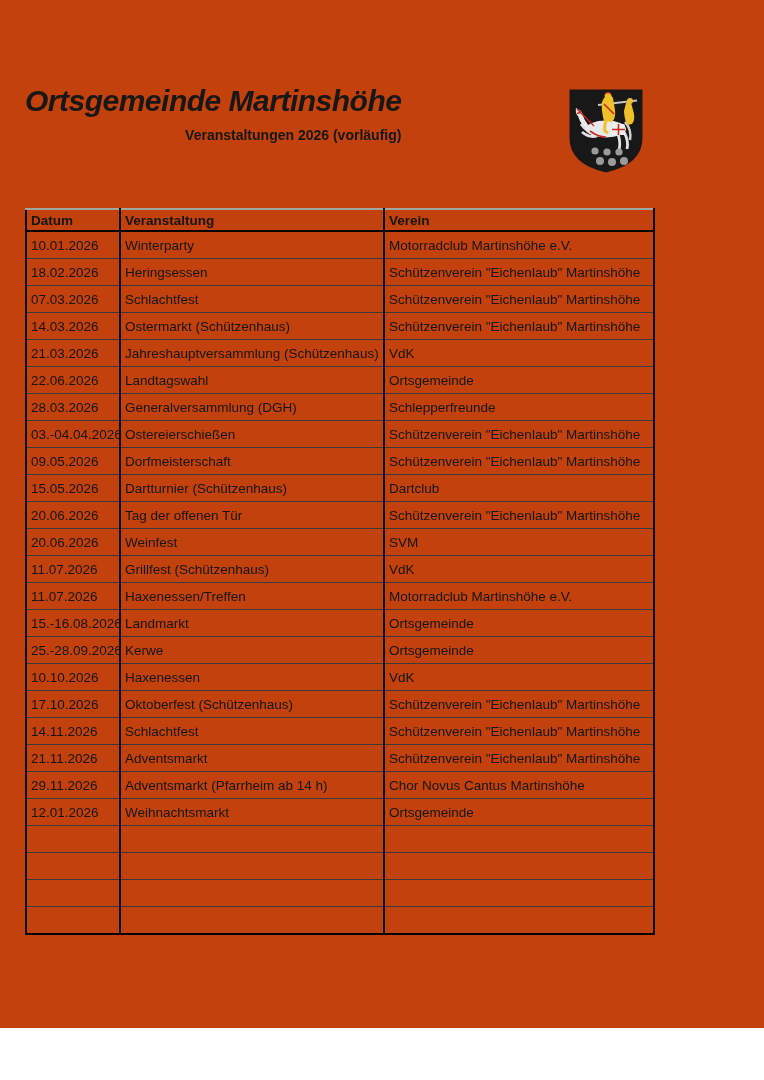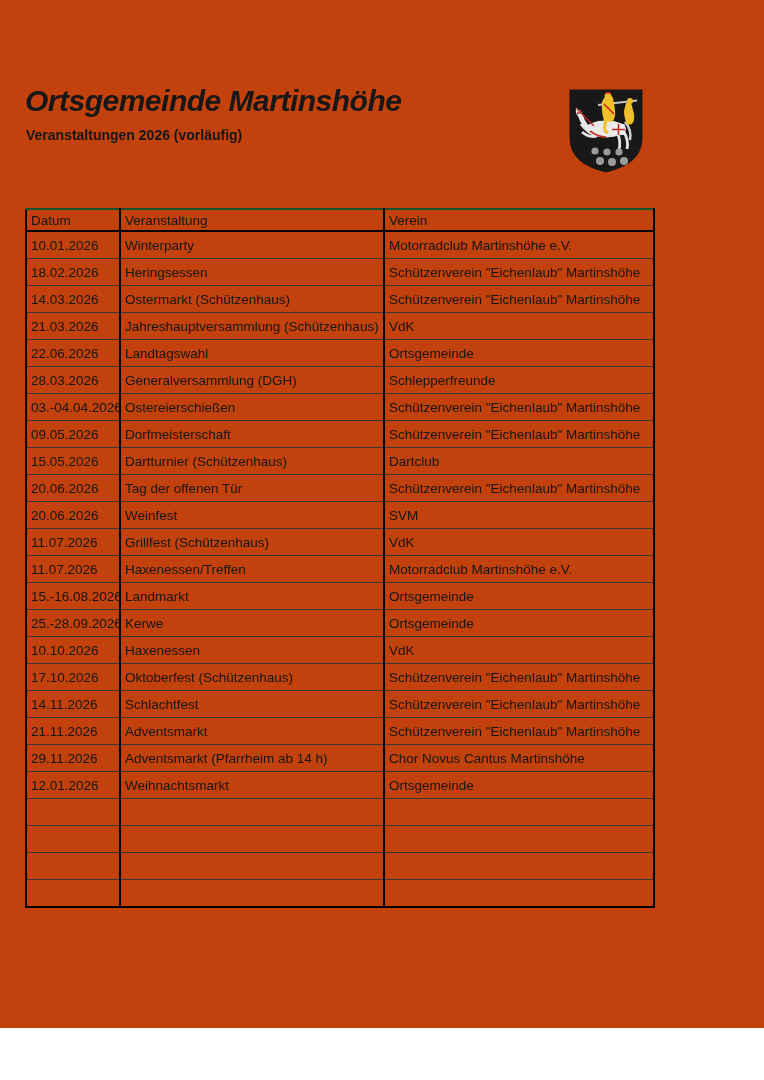--- a/index.html
+++ b/index.html
@@ -27,20 +27,21 @@
     letter-spacing: -0.5px;
     color: #171717;
     white-space: nowrap;
   }
   .doc-subtitle {
     margin: 9px 0 0 1px;
     font-size: 14px;
     font-weight: bold;
     color: #171717;
     white-space: nowrap;
+    text-align: right;
   }
   .coat-of-arms {
     position: absolute;
     left: 568px; top: 88px;
     width: 76px; height: 86px;
   }
   table.events {
     position: absolute;
     left: 25px; top: 208px;
     width: 628px;
@@ -58,22 +59,22 @@
     border-top: 1px solid #3a3a3a;
     border-bottom: 1px solid #3a3a3a;
     padding: 0 3px 0 4px;
     vertical-align: middle;
     text-align: left;
     overflow: hidden;
     white-space: nowrap;
   }
   table.events thead th {
     height: 20px;
-    font-weight: normal;
-    border-top: 2px solid #14532d;
+    font-weight: bold;
+    border-top: 2px solid #a3a3a3;
     border-bottom: 2px solid #000;
   }
   table.events tbody td { height: 26px; }
   table.events tbody tr:last-child td { border-bottom: 2px solid #000; }
 </style>
 </head>
 <body>
 
 <div class="page">
 
@@ -144,20 +145,25 @@
           <td>10.01.2026</td>
           <td>Winterparty</td>
           <td>Motorradclub Martinshöhe e.V.</td>
         </tr>
         <tr>
           <td>18.02.2026</td>
           <td>Heringsessen</td>
           <td>Schützenverein "Eichenlaub" Martinshöhe</td>
         </tr>
         <tr>
+          <td>07.03.2026</td>
+          <td>Schlachtfest</td>
+          <td>Schützenverein "Eichenlaub" Martinshöhe</td>
+        </tr>
+        <tr>
           <td>14.03.2026</td>
           <td>Ostermarkt (Schützenhaus)</td>
           <td>Schützenverein "Eichenlaub" Martinshöhe</td>
         </tr>
         <tr>
           <td>21.03.2026</td>
           <td>Jahreshauptversammlung (Schützenhaus)</td>
           <td>VdK</td>
         </tr>
         <tr>

